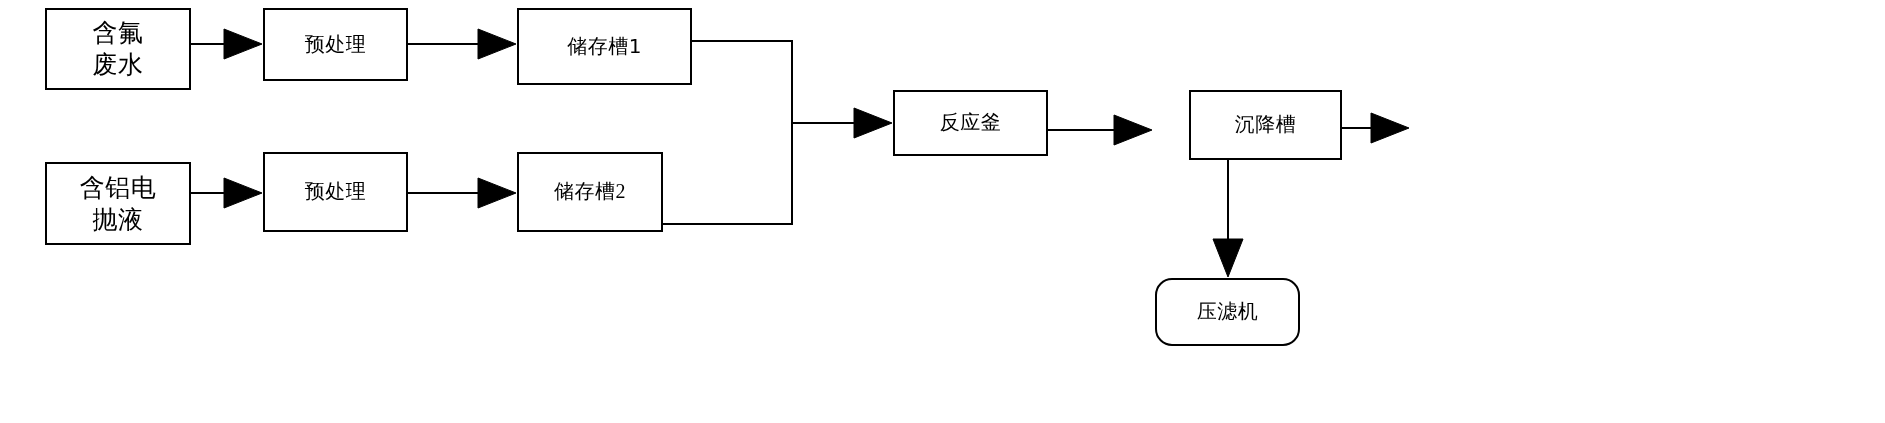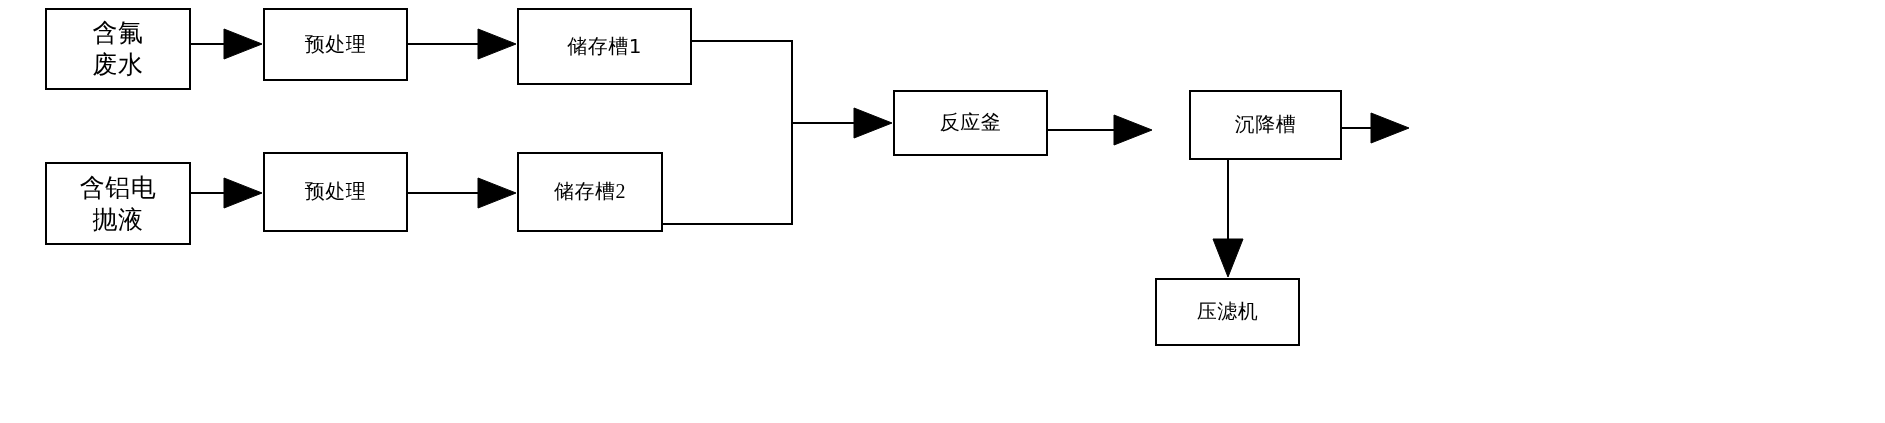--- a/index.html
+++ b/index.html
@@ -123,15 +123,15 @@
 
   <div class="node" style="left:263px; top:152px; width:145px; height:80px;">预处理</div>
 
   <div class="node" style="left:517px; top:152px; width:146px; height:80px;font-family:Liberation Serif, serif;">储存槽2</div>
 
   <div class="node" style="left:893px; top:90px; width:155px; height:66px;">反应釜</div>
 
   <div class="node" style="left:1153px; top:90px; width:153px; height:70px;margin-left:36px;">沉降槽</div>
 
 
-  <div class="node" style="left:1155px; top:278px; width:145px; height:68px;">压滤机</div>
+  <div class="node" style="left:1155px; top:278px; width:145px; height:68px;border-radius:17px;">压滤机</div>
 
 </div>
 
 </body></html>

